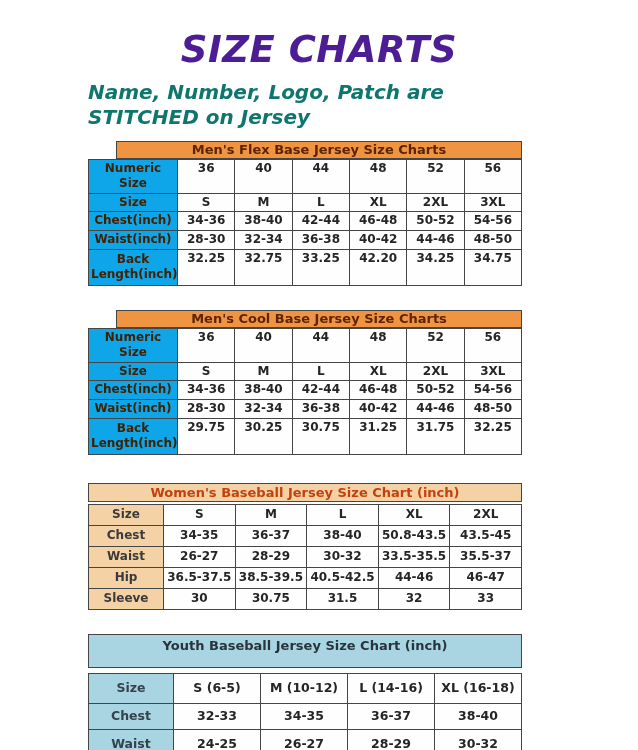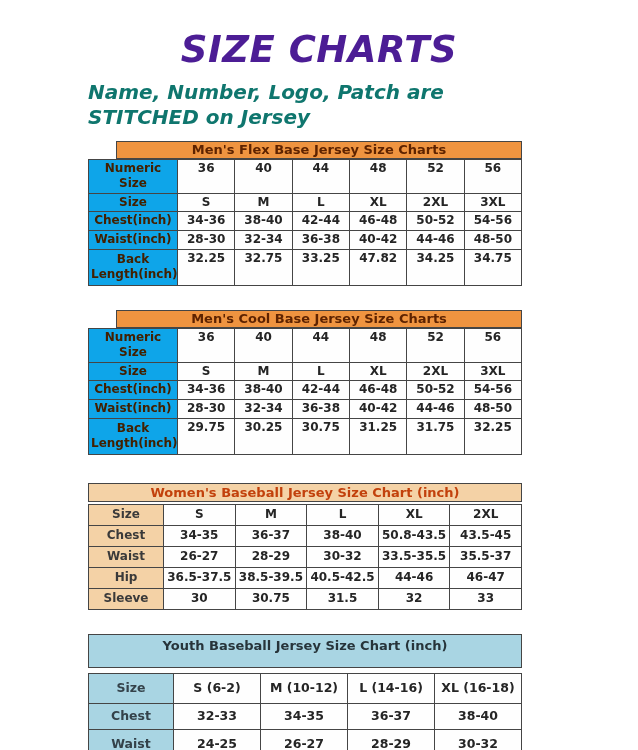--- a/index.html
+++ b/index.html
@@ -169,21 +169,21 @@
               <td>36-38</td>
               <td>40-42</td>
               <td>44-46</td>
               <td>48-50</td>
             </tr>
             <tr>
               <th class="label">Back Length(inch)</th>
               <td>32.25</td>
               <td>32.75</td>
               <td>33.25</td>
-              <td>47.82</td>
+              <td>42.20</td>
               <td>34.25</td>
               <td>34.75</td>
             </tr>
           </tbody>
         </table>
     </section>
 
     <section class="chart-table theme-orange gap-24">
       <div class="t-title">Men's Cool Base Jersey Size Charts</div>
       <table>
@@ -284,21 +284,21 @@
           </tbody>
         </table>
     </section>
 
     <section class="chart-table theme-blue">
       <div class="t-title">Youth Baseball Jersey Size Chart (inch)</div>
       <table>
           <tbody>
             <tr>
               <th class="label">Size</th>
-              <td>S (6-2)</td>
+              <td>S (6-5)</td>
               <td>M (10-12)</td>
               <td>L (14-16)</td>
               <td>XL (16-18)</td>
             </tr>
             <tr>
               <th class="label">Chest</th>
               <td>32-33</td>
               <td>34-35</td>
               <td>36-37</td>
               <td>38-40</td>

